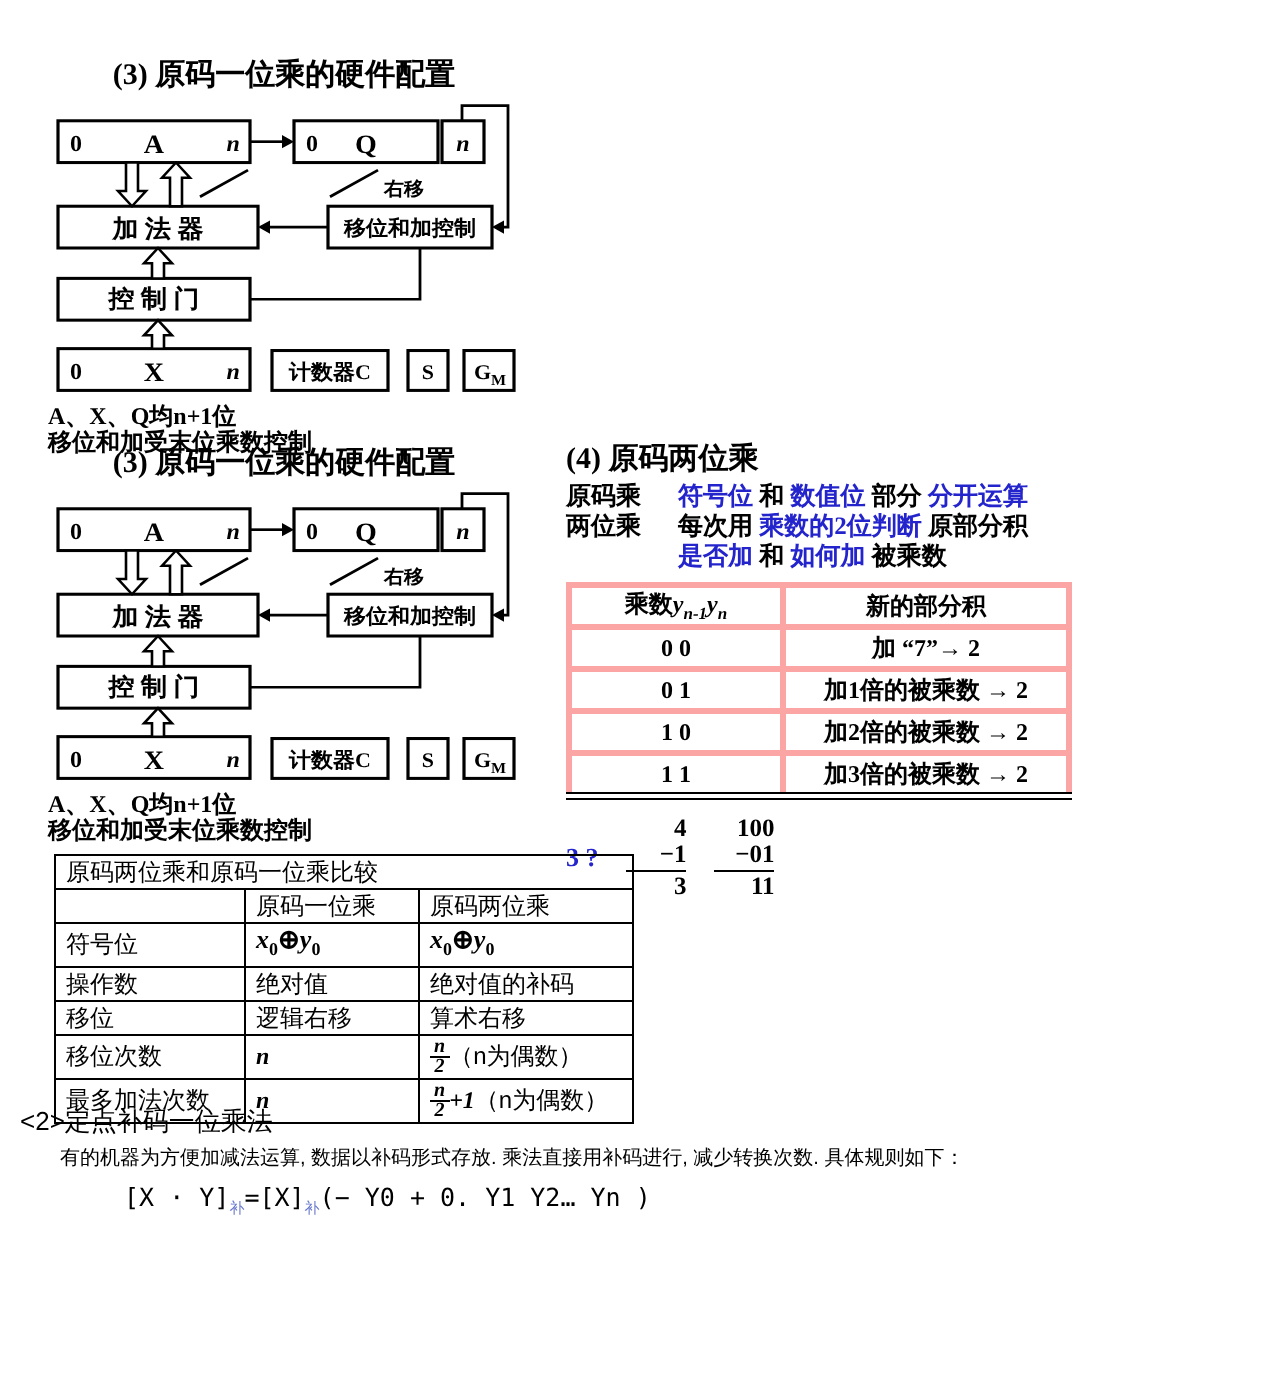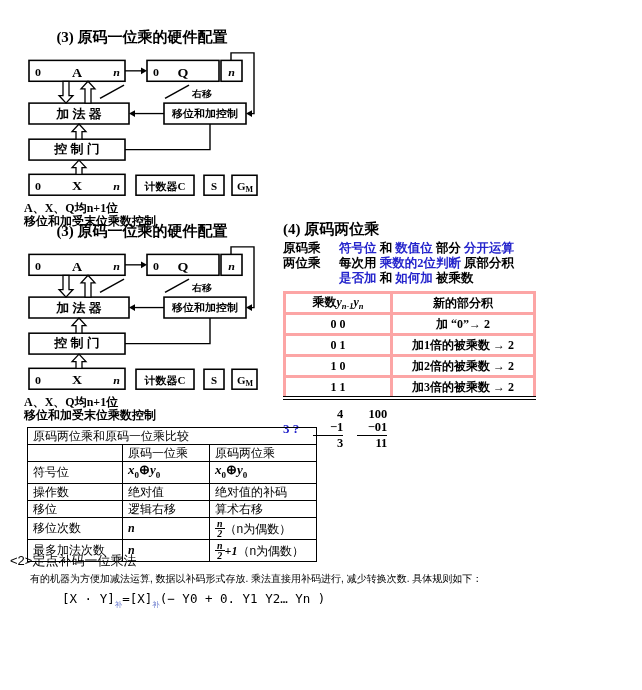--- a/index.html
+++ b/index.html
@@ -217,21 +217,21 @@
     </div>
 
     <table class="mult-table">
       <tbody>
           <tr>
         <th class="c1"><span>乘数</span><i>y</i><sub>n-1</sub><i>y</i><sub>n</sub></th>
         <th class="c2">新的部分积</th>
       </tr>
       <tr>
         <td>0 0</td>
-        <td>加 “0”→ 2</td>
+        <td>加 “7”→ 2</td>
       </tr>
       <tr>
         <td>0 1</td>
         <td>加1倍的被乘数 → 2</td>
       </tr>
       <tr>
         <td>1 0</td>
         <td>加2倍的被乘数 → 2</td>
       </tr>
       <tr>

